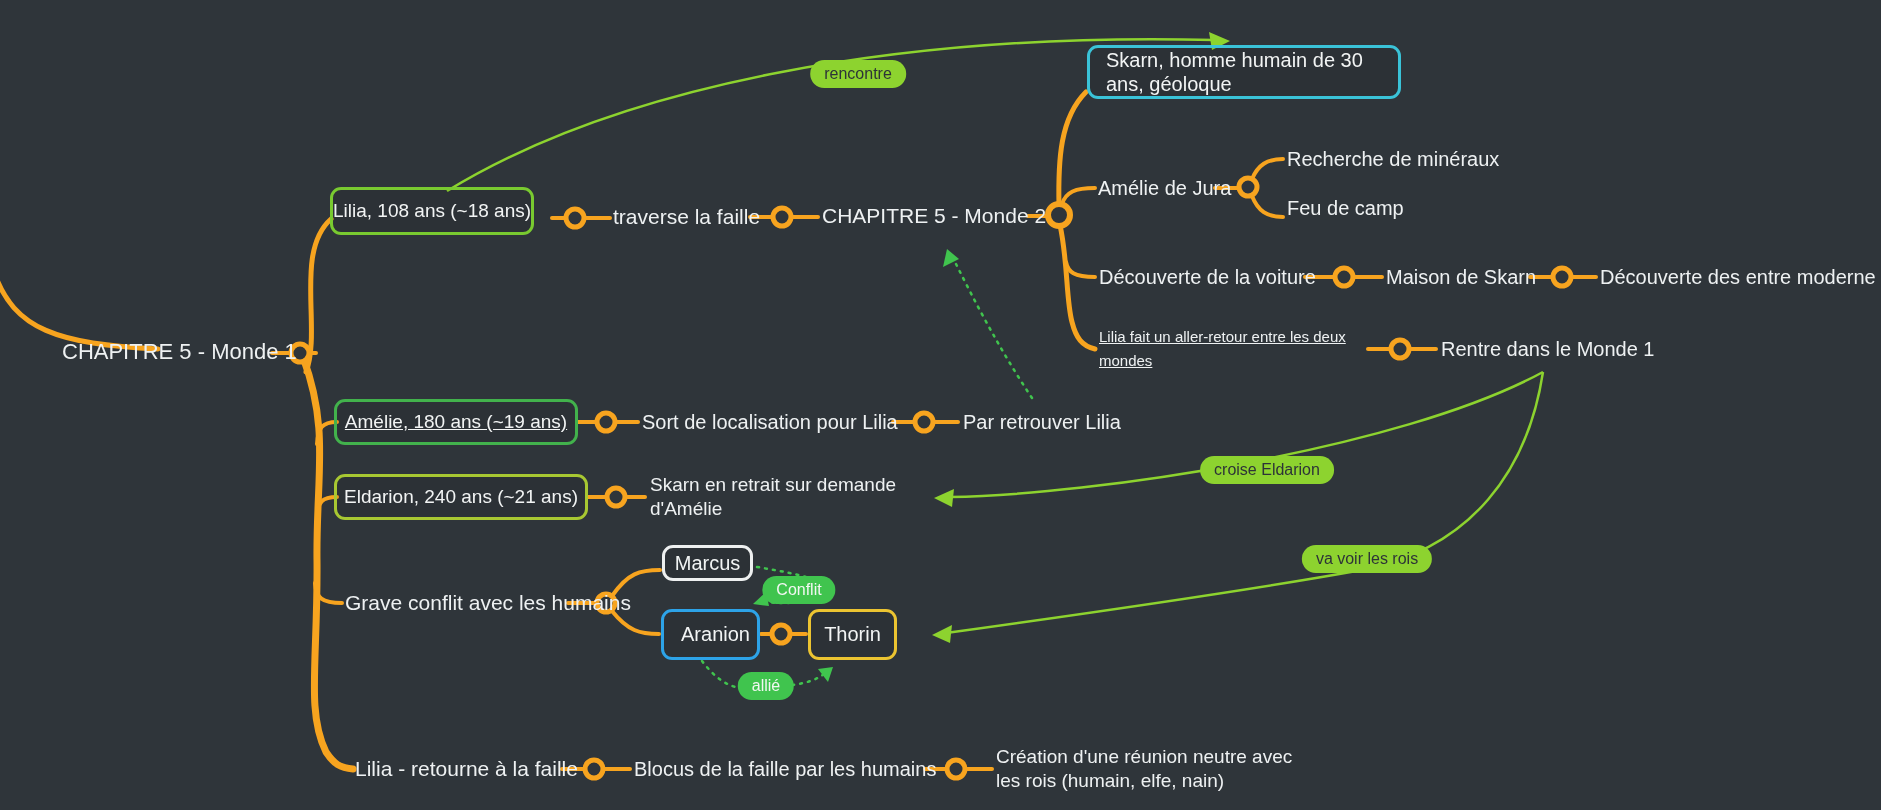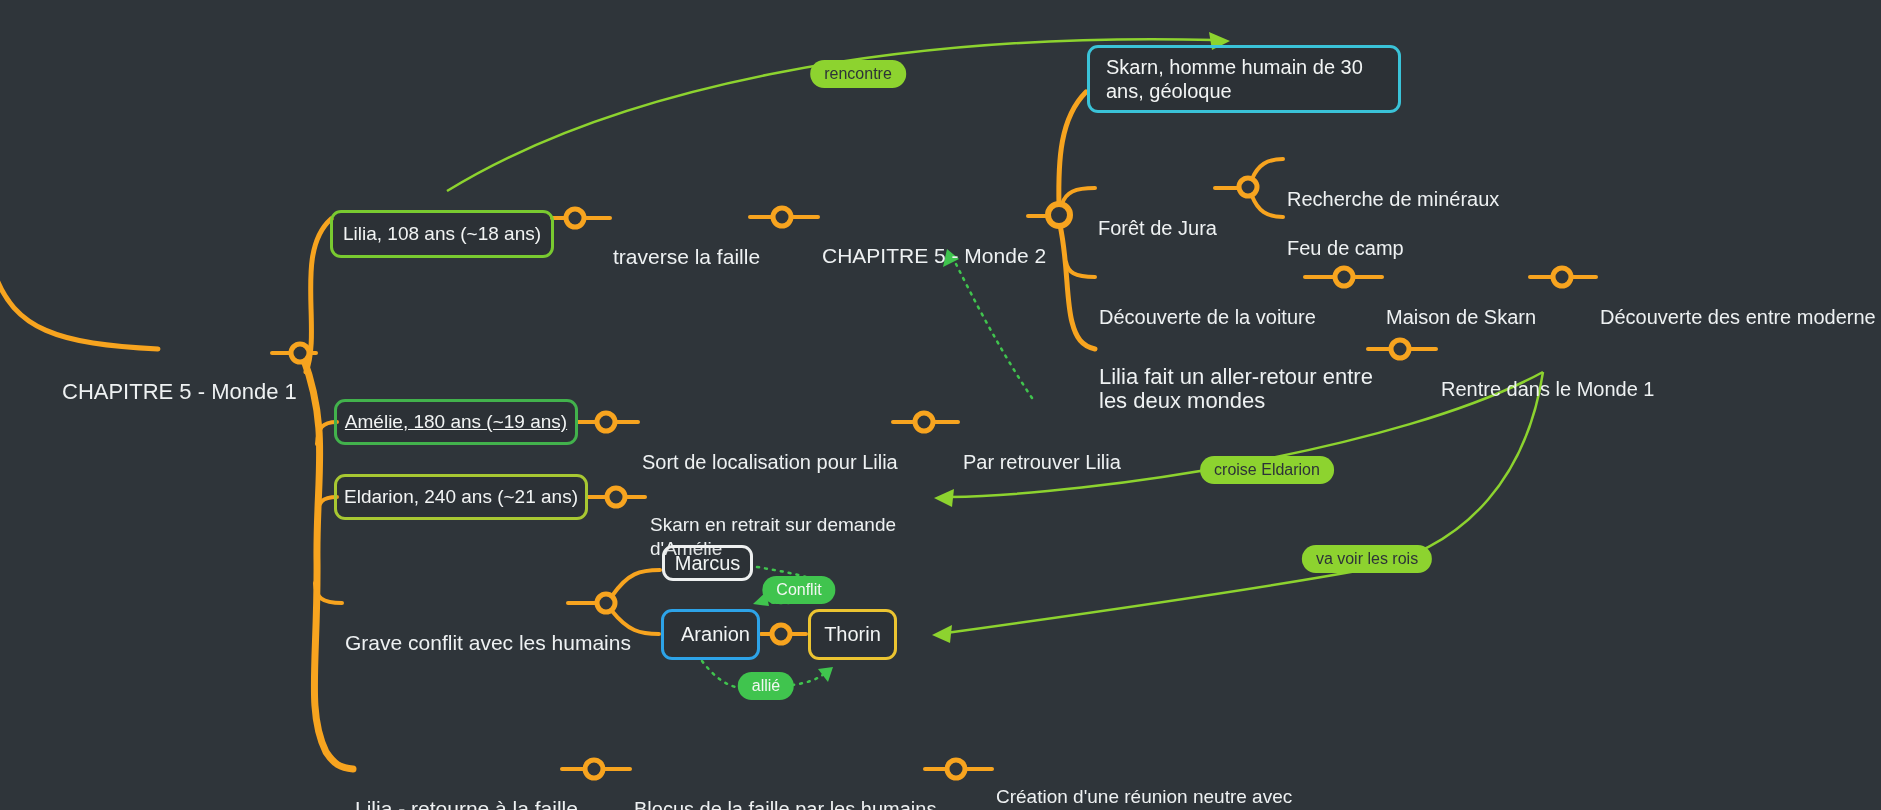--- a/index.html
+++ b/index.html
@@ -5,21 +5,21 @@
   html,body{margin:0;padding:0;background:#2f353a;}
   #stage{
     position:relative;width:1881px;height:810px;overflow:hidden;
     background:#2f353a;
     font-family:"Liberation Sans", sans-serif;
     color:#eef1f2;
   }
   #wires{position:absolute;left:0;top:0;}
   .node{
     position:absolute;white-space:nowrap;
-    font-size:21px;color:#eef1f2;line-height:24px;margin-top:40px;
+    font-size:21px;color:#eef1f2;line-height:24px;
   }
   .node.small{font-size:20px;}
   .node.wrap{white-space:normal;}
   .boxnode{
     position:absolute;display:flex;align-items:center;justify-content:center;
     border:3px solid;border-radius:11px;background:rgba(0,0,0,0.06);
     font-size:19px;color:#f2f4f4;box-sizing:border-box;padding:0 10px;
     white-space:nowrap;
   }
   .boxnode.bigfont{font-size:20px;}
@@ -116,41 +116,41 @@
       <circle cx="616" cy="497" r="9"></circle>
       <circle cx="606" cy="603" r="9"></circle>
       <circle cx="781" cy="634" r="9"></circle>
       <circle cx="594" cy="769" r="9"></circle>
       <circle cx="956" cy="769" r="9"></circle>
     </g>
   </svg>
 
   <div class="node" style="left:62px;top:340px;font-size:22px;">CHAPITRE 5 - Monde 1</div>
 
-  <div class="boxnode" style="left:330px;top:210px;width:224px;height:48px;border-color:#79ca30;">Lilia, 108 ans (~18 ans)</div>
+  <div class="boxnode" style="left:330px;top:187px;width:204px;height:48px;border-color:#79ca30;">Lilia, 108 ans (~18 ans)</div>
 
   <div class="node" style="left:613px;top:205px;">traverse la faille</div>
 
   <div class="node" style="left:822px;top:204px;">CHAPITRE 5 - Monde 2</div>
 
-  <div class="boxnode leftalign" style="left:1087px;top:45px;width:314px;height:68px;border-color:#3ac3d8;font-size:20px;">Skarn, homme humain de 30 ans, géoloque</div>
+  <div class="boxnode leftalign" style="left:1087px;top:45px;width:314px;height:54px;border-color:#3ac3d8;font-size:20px;">Skarn, homme humain de 30 ans, géoloque</div>
 
-  <div class="node small" style="left:1098px;top:176px;">Forêt de Jura</div>
+  <div class="node small" style="left:1098px;top:176px;">Amélie de Jura</div>
 
   <div class="node small" style="left:1287px;top:147px;">Recherche de minéraux</div>
 
   <div class="node small" style="left:1287px;top:196px;">Feu de camp</div>
 
   <div class="node small" style="left:1099px;top:265px;">Découverte de la voiture</div>
 
   <div class="node small" style="left:1386px;top:265px;">Maison de Skarn</div>
 
   <div class="node small" style="left:1600px;top:265px;">Découverte des entre moderne</div>
 
-  <div class="node small wrap" style="left:1099px;top:325px;width:280px;font-size:22px;">Lilia fait un aller-retour entre les deux mondes</div>
+  <div class="node small wrap" style="left:1099px;top:325px;width:280px;font-size:15px;text-decoration:underline;">Lilia fait un aller-retour entre les deux mondes</div>
 
   <div class="node small" style="left:1441px;top:337px;">Rentre dans le Monde 1</div>
 
   <div class="boxnode" style="left:334px;top:399px;width:244px;height:46px;border-color:#42b24c;text-decoration:underline;">Amélie, 180 ans (~19 ans)</div>
 
   <div class="node small" style="left:642px;top:410px;">Sort de localisation pour Lilia</div>
 
   <div class="node small" style="left:963px;top:410px;">Par retrouver Lilia</div>
 
   <div class="boxnode" style="left:334px;top:474px;width:254px;height:46px;border-color:#a8c832;">Eldarion, 240 ans (~21 ans)</div>

